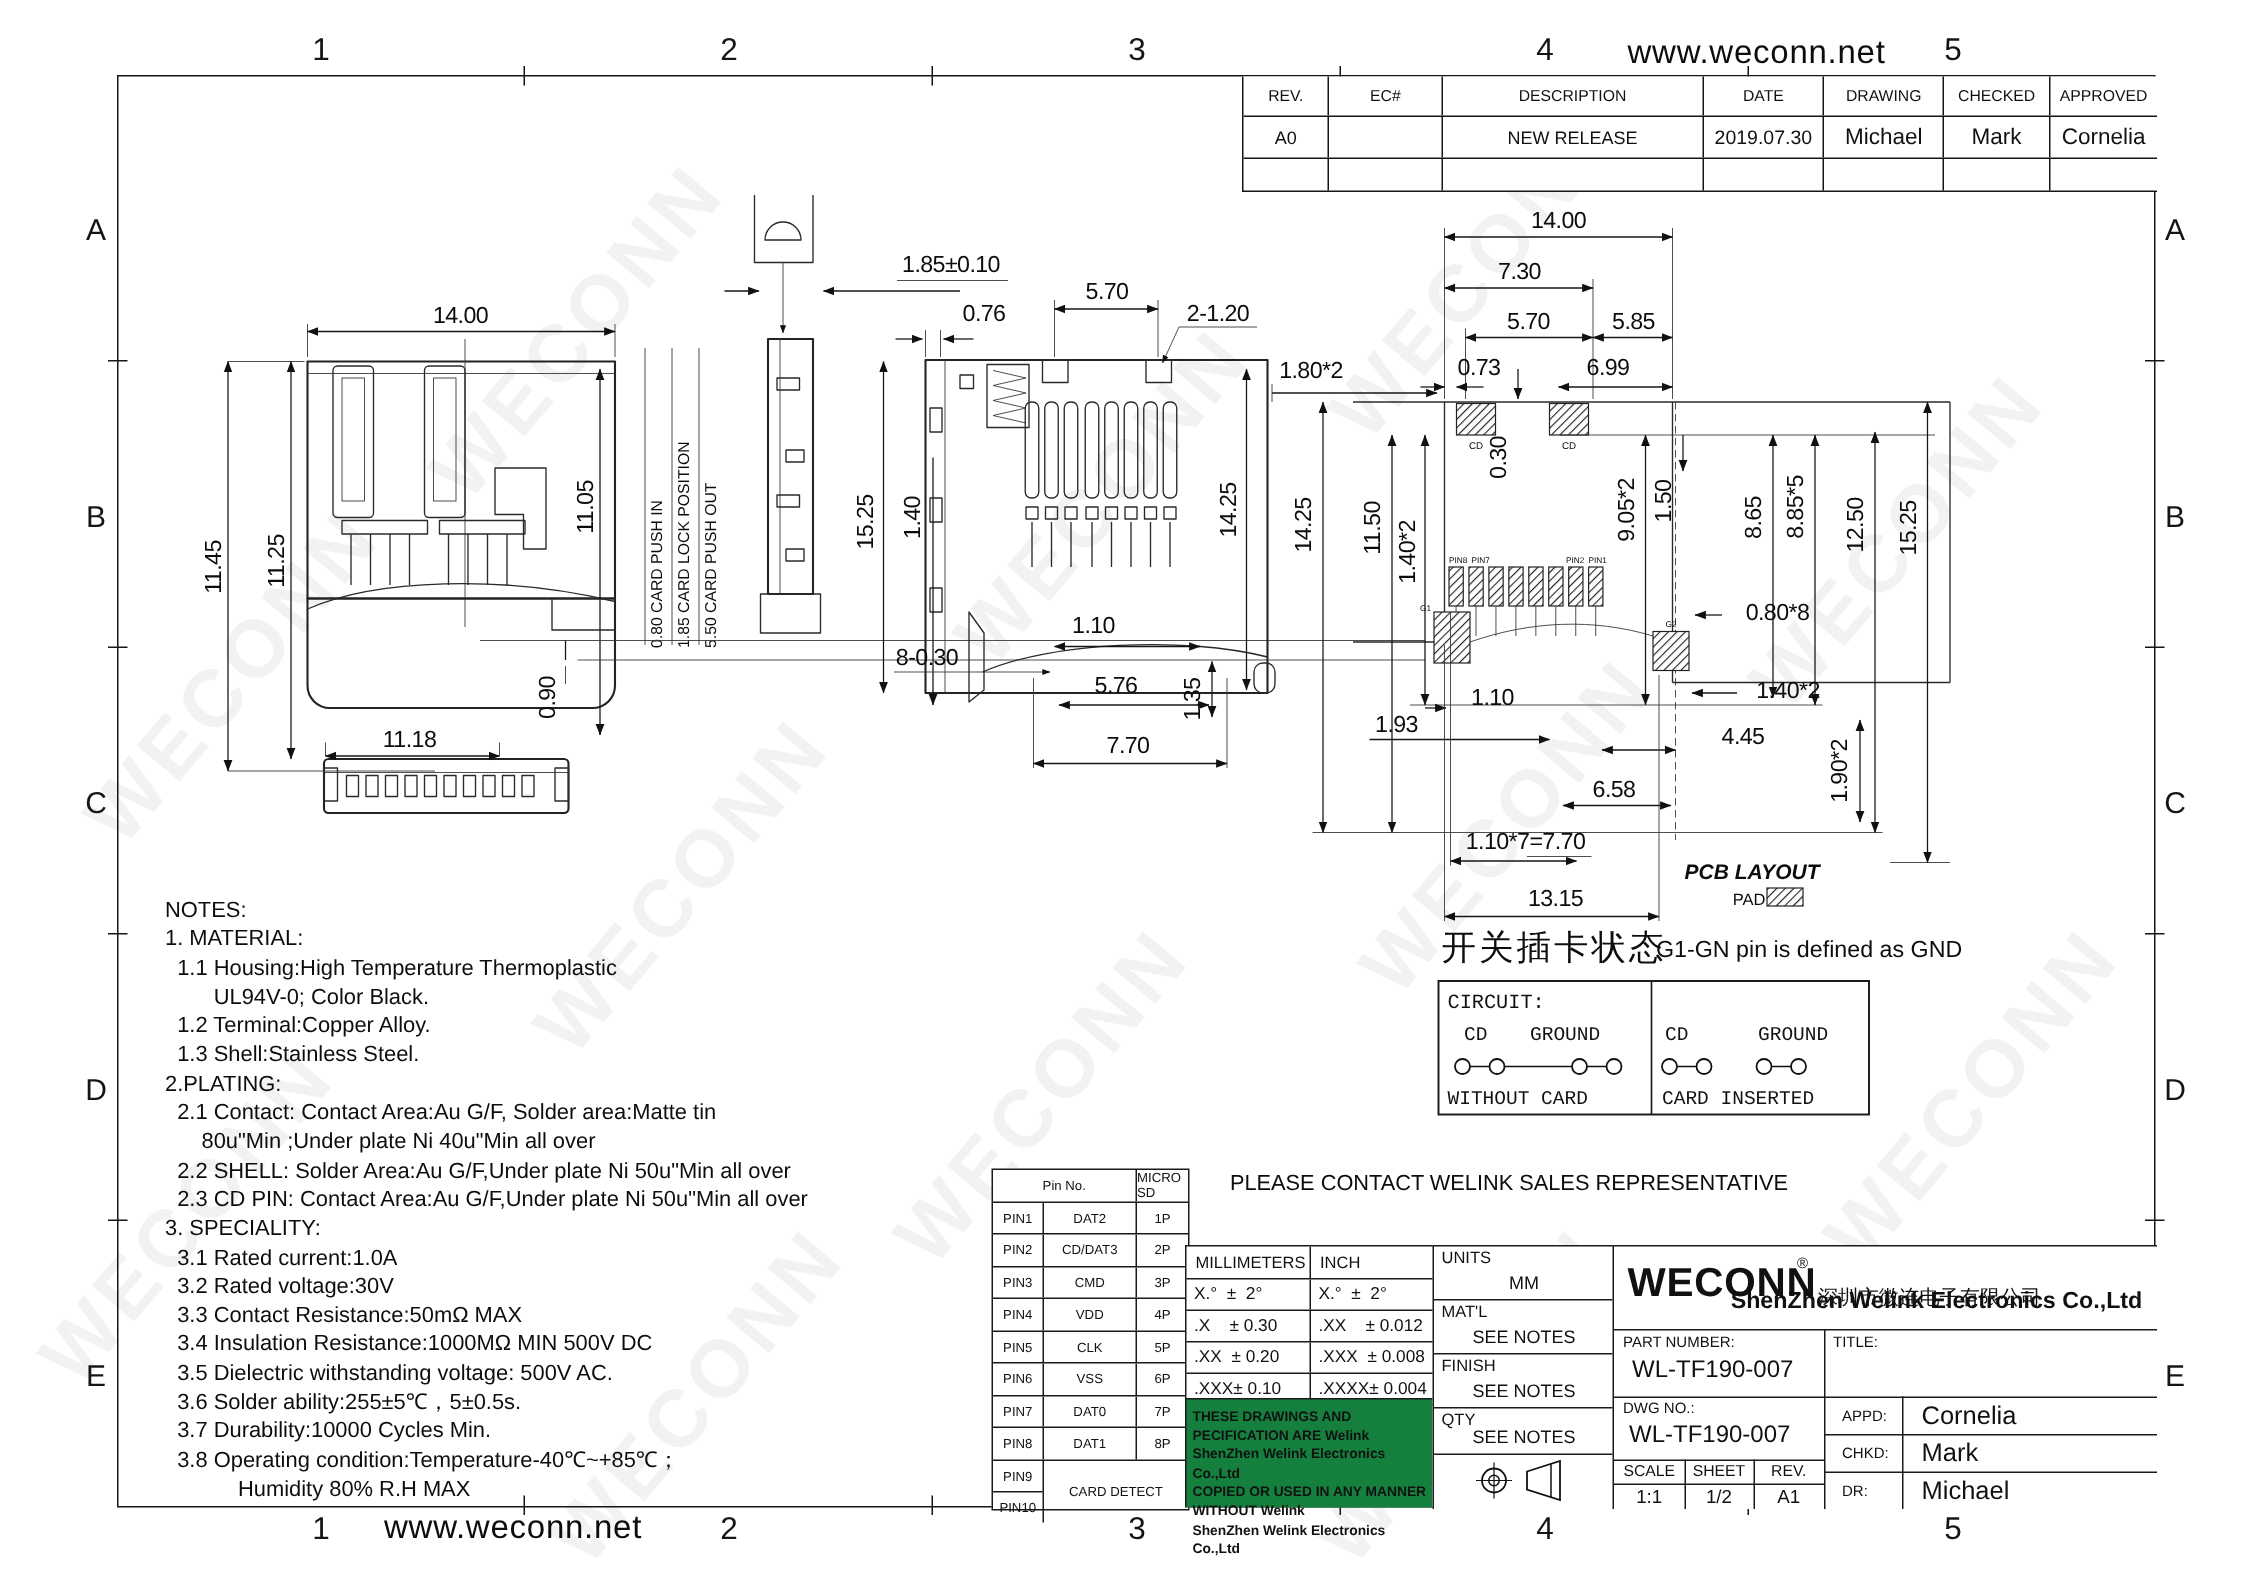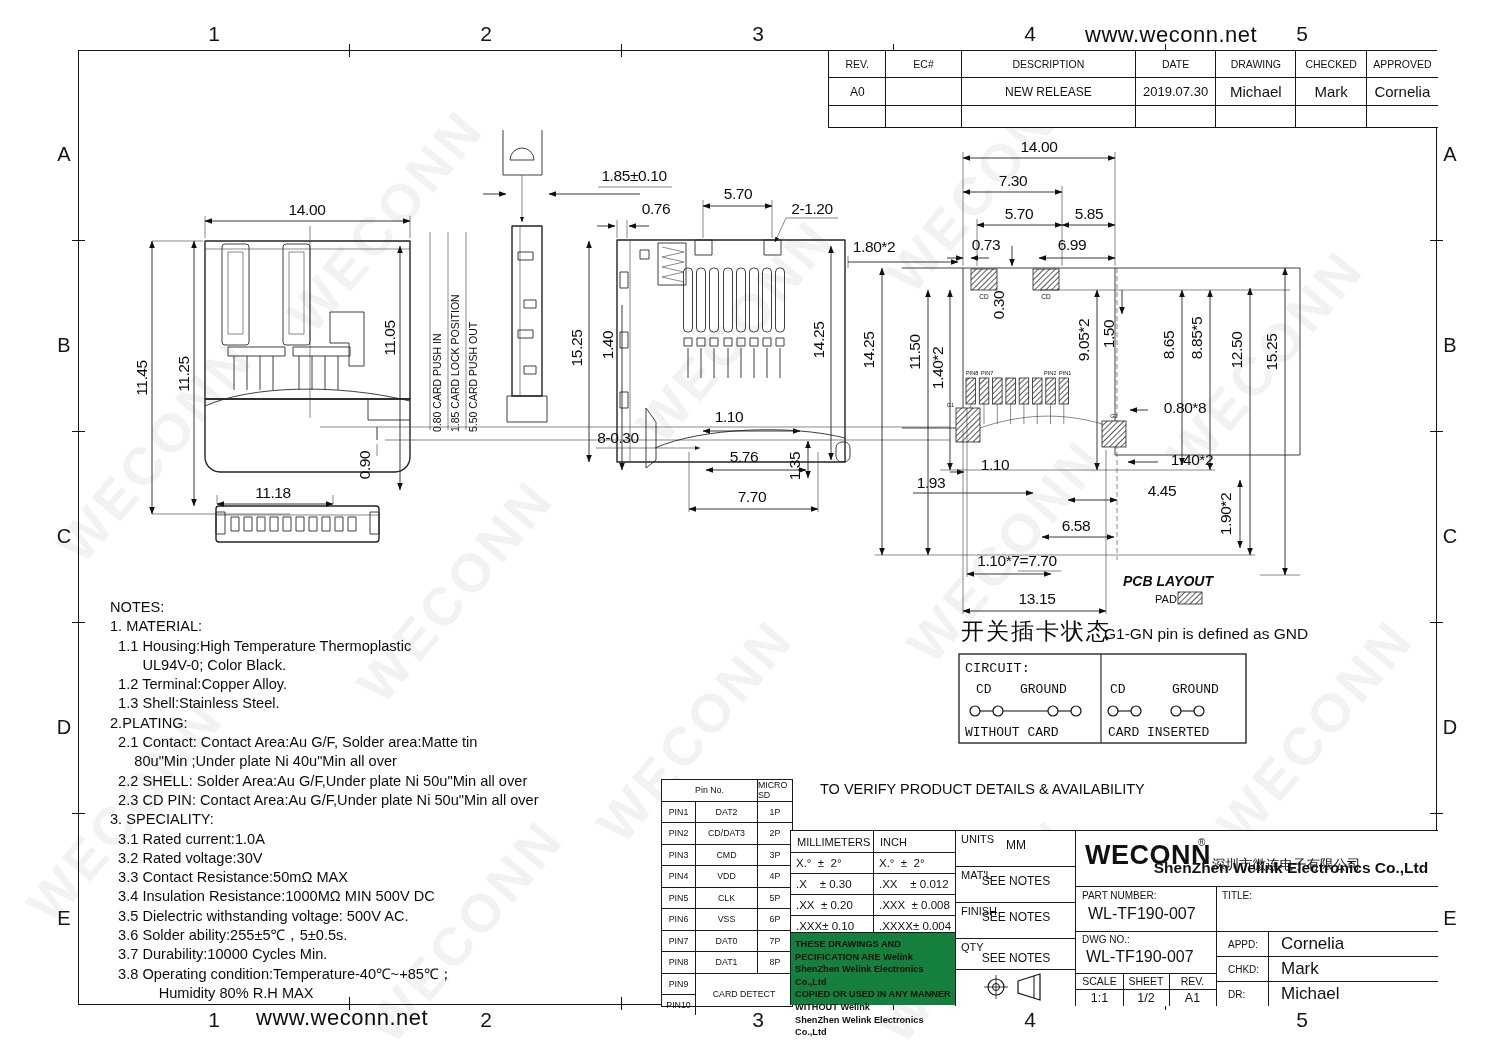--- a/index.html
+++ b/index.html
@@ -47,21 +47,21 @@
   .tol .th span:first-child{width:76px;border-right:1px solid #1a1a1a;}
   .tol .tr{display:flex;height:20px;border-bottom:1px solid #1a1a1a;white-space:pre;}
   .tol .tr span{display:flex;align-items:center;padding-left:5px;}
   .tol .tr span:first-child{width:77px;border-right:1px solid #1a1a1a;}
   .disc{position:absolute;left:790px;top:932px;width:165px;height:73px;border-left:1.2px solid #1a1a1a;border-top:1px solid #1a1a1a;
         font-size:9.2px;font-weight:bold;line-height:12.6px;padding:5px 0 0 4px;box-sizing:border-box;background:#15803d;}
   
   .info{position:absolute;left:955px;top:830px;width:120px;height:175px;border-left:1.2px solid #1a1a1a;border-top:1.2px solid #1a1a1a;background:#fff;}
   .info .cell{border-bottom:1px solid #1a1a1a;position:relative;}
   .info .lab{position:absolute;left:5px;top:2px;font-size:11px;}
-  .info .val{position:absolute;left:0;right:0;top:7px;text-align:center;font-size:12px;}
+  .info .val{position:absolute;left:0;right:0;top:17px;text-align:center;font-size:12px;}
   
   .tb{position:absolute;left:1075px;top:830px;width:362px;height:175px;border-left:1.2px solid #1a1a1a;border-top:1.2px solid #1a1a1a;background:#fff;}
   .tb .logo-row{position:absolute;left:0;top:0;width:362px;height:55px;border-bottom:1px solid #1a1a1a;}
   .tb .logo{position:absolute;left:9px;top:9px;font-size:27px;font-weight:800;letter-spacing:0.5px;}
   .tb .reg{position:absolute;left:122px;top:6px;font-size:10px;}
   .tb .cn{position:absolute;left:136px;top:7px;font-size:13.5px;margin-top:18px;}
   .tb .en{position:absolute;left:70px;top:28px;font-size:15.5px;font-weight:bold;width:290px;text-align:center;}
   .tb .lbl{font-size:10px;}
   .tb .cell-line{position:absolute;background:#1a1a1a;}
   .bigval{font-size:16px;} .titleval{font-size:19px;}
@@ -539,21 +539,21 @@
     <div class="last">
       <div class="stack">
         <div>PIN9</div>
         <div>PIN10</div>
       </div>
       <div class="merge">CARD DETECT</div>
     </div>
   </div>
 
   <div class="contact-note" style="z-index:2">
-    <div>TO VERIFY PRODUCT DETAILS &amp; AVAILABILITY</div>
+    <div>PLEASE CONTACT WELINK SALES REPRESENTATIVE</div>
   </div>
 
   <div class="tol" style="z-index:2">
     <div class="th">
       <span>MILLIMETERS</span>
       <span>INCH</span>
     </div>
     <div>
         <div class="tr">
         <span>X.°  ±  2°</span>

